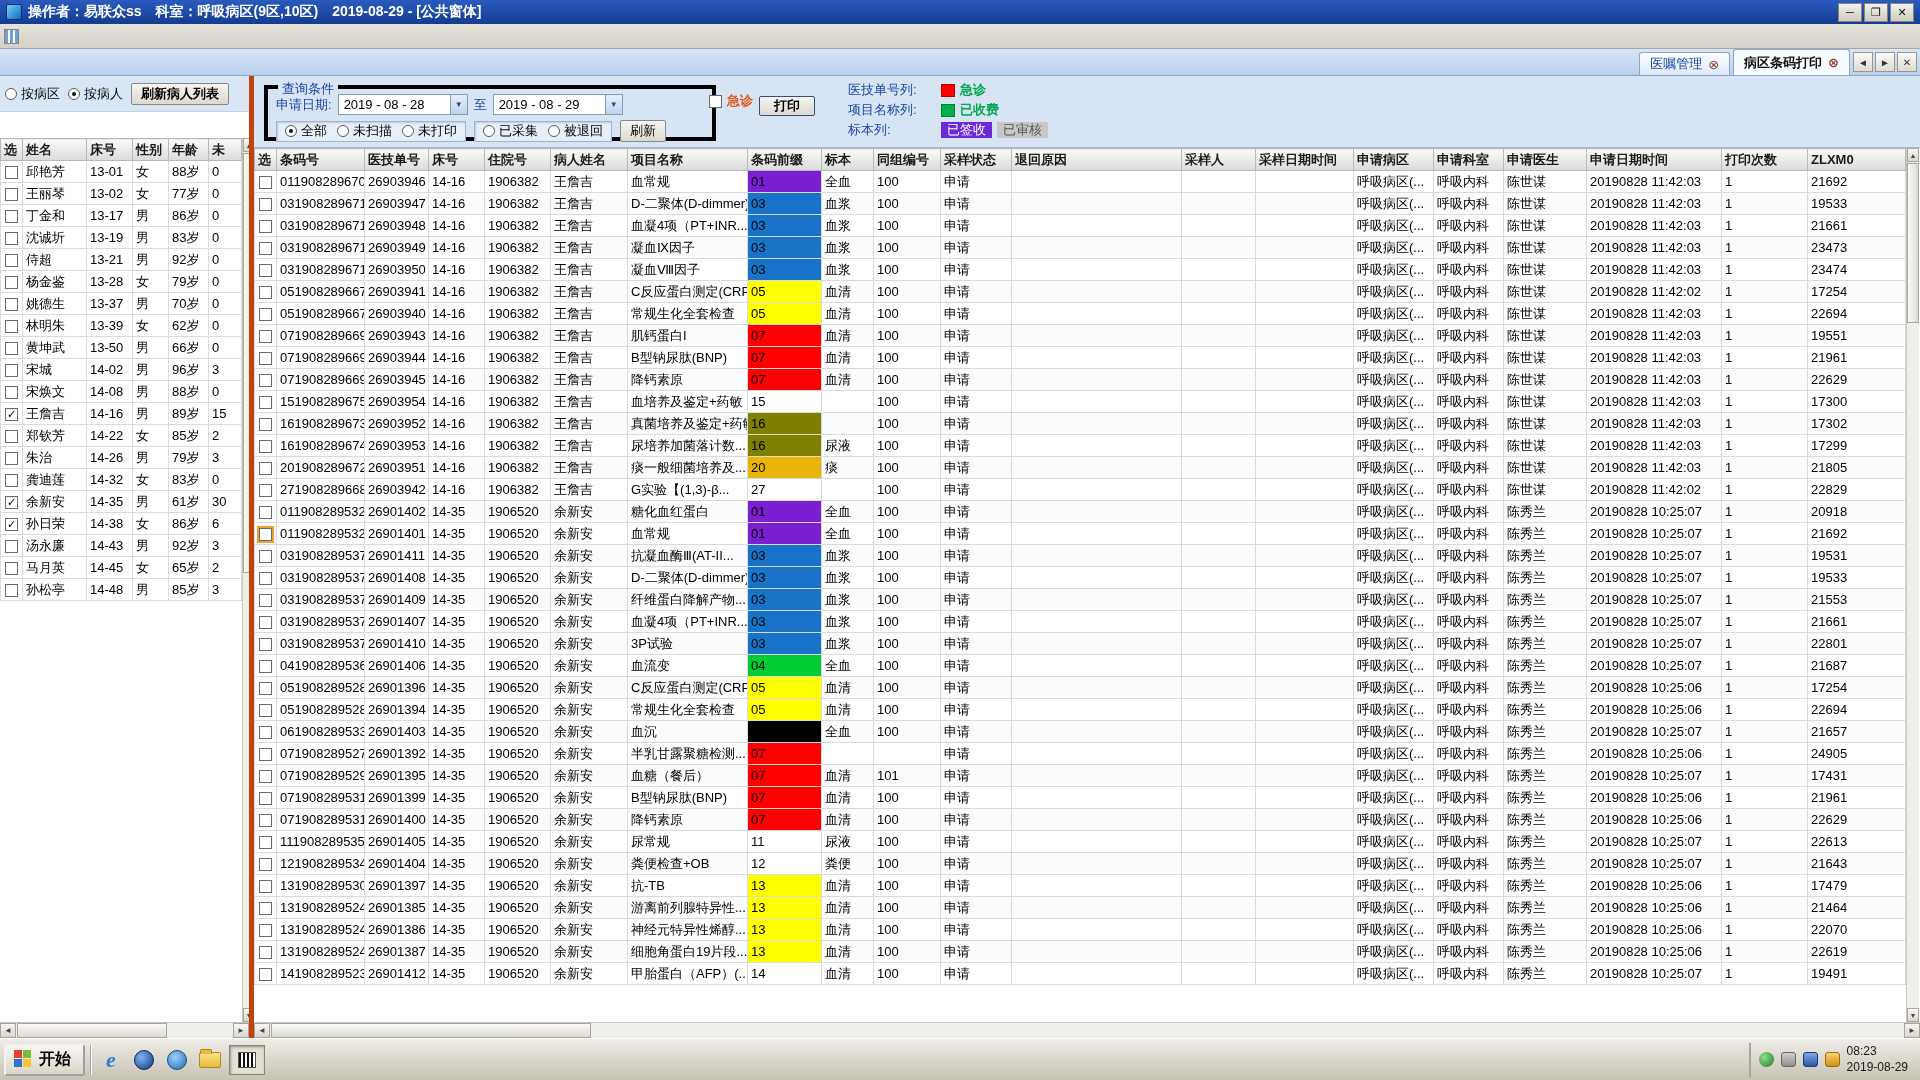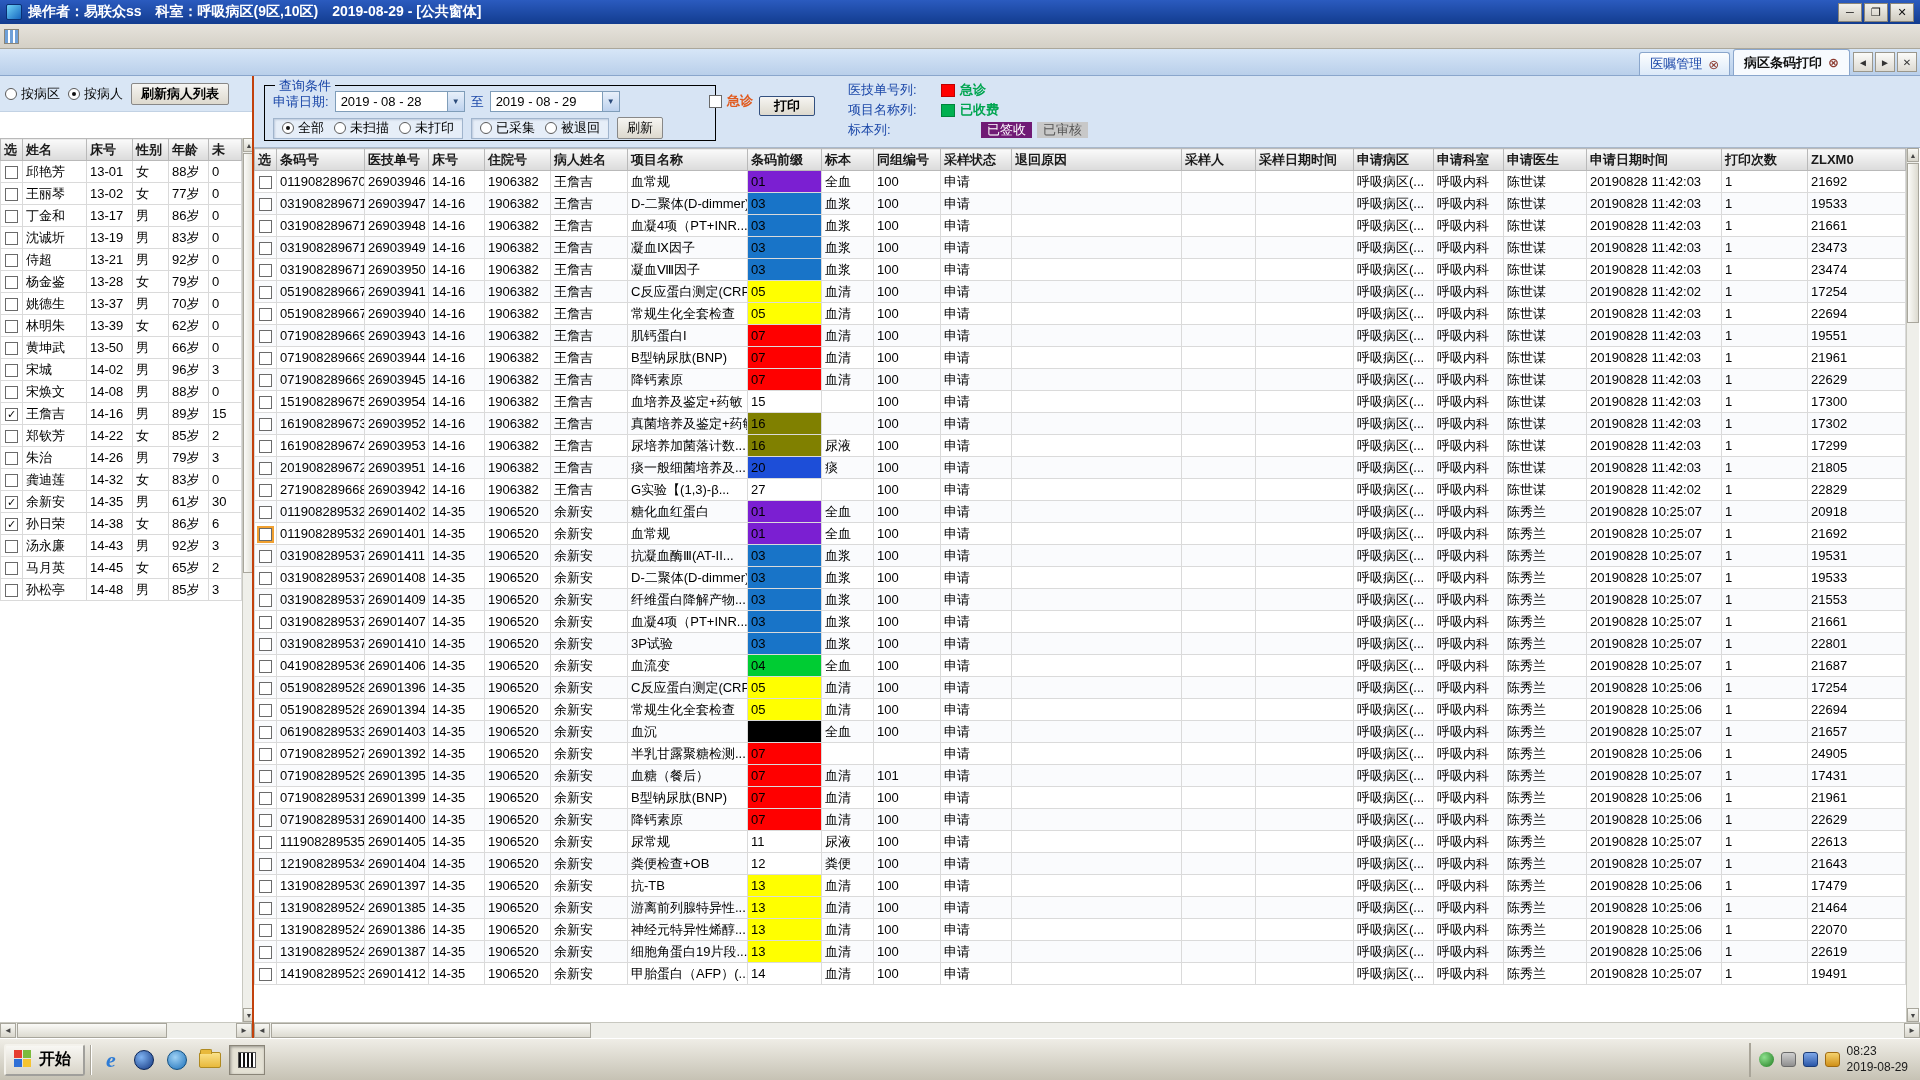--- a/index.html
+++ b/index.html
@@ -24,30 +24,30 @@
 .tabbar{position:absolute;top:49px;left:0;right:0;height:27px;background:linear-gradient(#D7E6F7,#B9CFEA);border-bottom:1px solid #8AA6CC;display:flex;align-items:flex-end;}
 #tab-strip{display:flex;align-items:flex-end;flex:1;padding-left:5px;justify-content:flex-end;}
 .tab{height:23px;display:flex;align-items:center;gap:6px;padding:0 10px;background:linear-gradient(#FDFEFF,#DCE9F8);border:1px solid #8AA6CC;border-bottom:none;border-radius:3px 3px 0 0;margin-right:3px;font-size:13px;color:#1B47A8;white-space:nowrap;}
 .tab.active{height:26px;background:#F7FAFE;font-weight:bold;color:#101010;}
 .tab-close{color:#8B3A2F;font-size:13px;line-height:1;}
 .tab-nav{display:flex;gap:2px;align-items:center;padding:0 3px 3px 0;}
 .tnav{width:20px;height:20px;background:linear-gradient(#FBFBF9,#DDDAD2);border:1px solid #9A978C;font-size:10px;display:flex;align-items:center;justify-content:center;color:#333;}
 
 
 .content{position:absolute;top:76px;bottom:42px;left:0;right:0;display:flex;background:#fff;}
-.left-panel{width:254px;flex:none;border-right:2px solid #c2410c;background:#fff;display:flex;flex-direction:column;}
+.left-panel{width:254px;flex:none;border-right:5px solid #c2410c;background:#fff;display:flex;flex-direction:column;}
 .lp-controls{height:36px;flex:none;background:#D9E6F5;display:flex;align-items:center;padding:0 5px;gap:8px;border-bottom:1px solid #C2D2E4;}
 .lp-gap{height:26px;flex:none;background:#fff;}
 .lp-tablewrap{flex:1;display:flex;overflow:hidden;}
 .lp-refresh{color:#1B47A8;font-weight:bold;white-space:nowrap;}
 .main-panel{flex:1;min-width:0;display:flex;flex-direction:column;background:#fff;}
 
 
 .query-strip{height:72px;flex:none;background:#D7E4F4;border-bottom:1px solid #A8B8CC;position:relative;}
-.groupbox{position:absolute;left:10px;top:9px;width:452px;height:56px;border:1px solid #000000;}
+.groupbox{position:absolute;left:10px;top:9px;width:452px;height:56px;border:4px solid #000000;}
 .gb-title{position:absolute;top:-9px;left:10px;background:#D7E4F4;padding:0 4px;color:#1B47A8;font-size:13px;}
 .q-row1{position:absolute;left:8px;top:5px;display:flex;align-items:center;gap:6px;}
 .q-row2{position:absolute;left:8px;top:31px;display:flex;align-items:center;gap:8px;}
 .q-label{color:#1B47A8;font-size:13px;white-space:nowrap;}
 .combo{display:flex;align-items:stretch;height:21px;}
 .combo-text{width:112px;background:#fff;border:1px solid #7F9DB9;border-right:none;padding:2px 5px;font-size:13px;white-space:nowrap;}
 .combo-btn{width:18px;background:linear-gradient(#E8F0FA,#BDD2EE);border:1px solid #7F9DB9;color:#2A4A7A;font-size:8px;display:flex;align-items:center;justify-content:center;}
 .sunken{display:flex;align-items:center;gap:10px;padding:1px 8px;height:21px;border:1px solid #A0B4CC;background:#E6EEF8;box-shadow:inset 1px 1px 2px rgba(110,135,170,.35);}
 .radio-item{display:flex;align-items:center;gap:4px;font-size:13px;color:#000;white-space:nowrap;}
 .radio{width:12px;height:12px;border:1px solid #5A5A5A;border-radius:50%;background:#fff;display:inline-block;position:relative;flex:none;}
@@ -416,21 +416,21 @@
               <span class="swatch" style="background: rgb(255, 0, 0);"></span>
               <span class="legend-text" style="color: rgb(0, 165, 80);">急诊</span>
             </div>
             <div class="legend-row">
               <span class="legend-label">项目名称列:</span>
               <span class="swatch" style="background: rgb(0, 176, 80);"></span>
               <span class="legend-text" style="color: rgb(0, 165, 80);">已收费</span>
             </div>
             <div class="legend-row">
               <span class="legend-label">标本列:</span>
-              <span class="chip" style="background: #701a75; color: rgb(255, 255, 255); margin-left: 40px;">已签收</span>
+              <span class="chip" style="background: #6d28d9; color: rgb(255, 255, 255);">已签收</span>
               <span class="chip" style="background: rgb(200, 200, 200); color: rgb(85, 85, 85);">已审核</span>
             </div>
           </div>
       </div>
 
       <div class="table-area">
         <table class="grid" id="main-table">
           <colgroup id="main-cols">
               <col style="width: 22px;">
               <col style="width: 88px;">
@@ -765,21 +765,21 @@
                 <td>17299</td>
               </tr>
               <tr class="alt">
                 <td class="cell-sel"><span class="cbx"></span></td>
                 <td>201908289672</td>
                 <td>26903951</td>
                 <td>14-16</td>
                 <td>1906382</td>
                 <td>王詹吉</td>
                 <td>痰一般细菌培养及...</td>
-                <td class="prefix" style="background: #1d4ed8; margin-top: 34px;">20</td>
+                <td class="prefix" style="background: #eab308; margin-top: 34px;">20</td>
                 <td>痰</td>
                 <td>100</td>
                 <td>申请</td>
                 <td></td>
                 <td></td>
                 <td></td>
                 <td>呼吸病区(...</td>
                 <td>呼吸内科</td>
                 <td>陈世谋</td>
                 <td>20190828 11:42:03</td>

